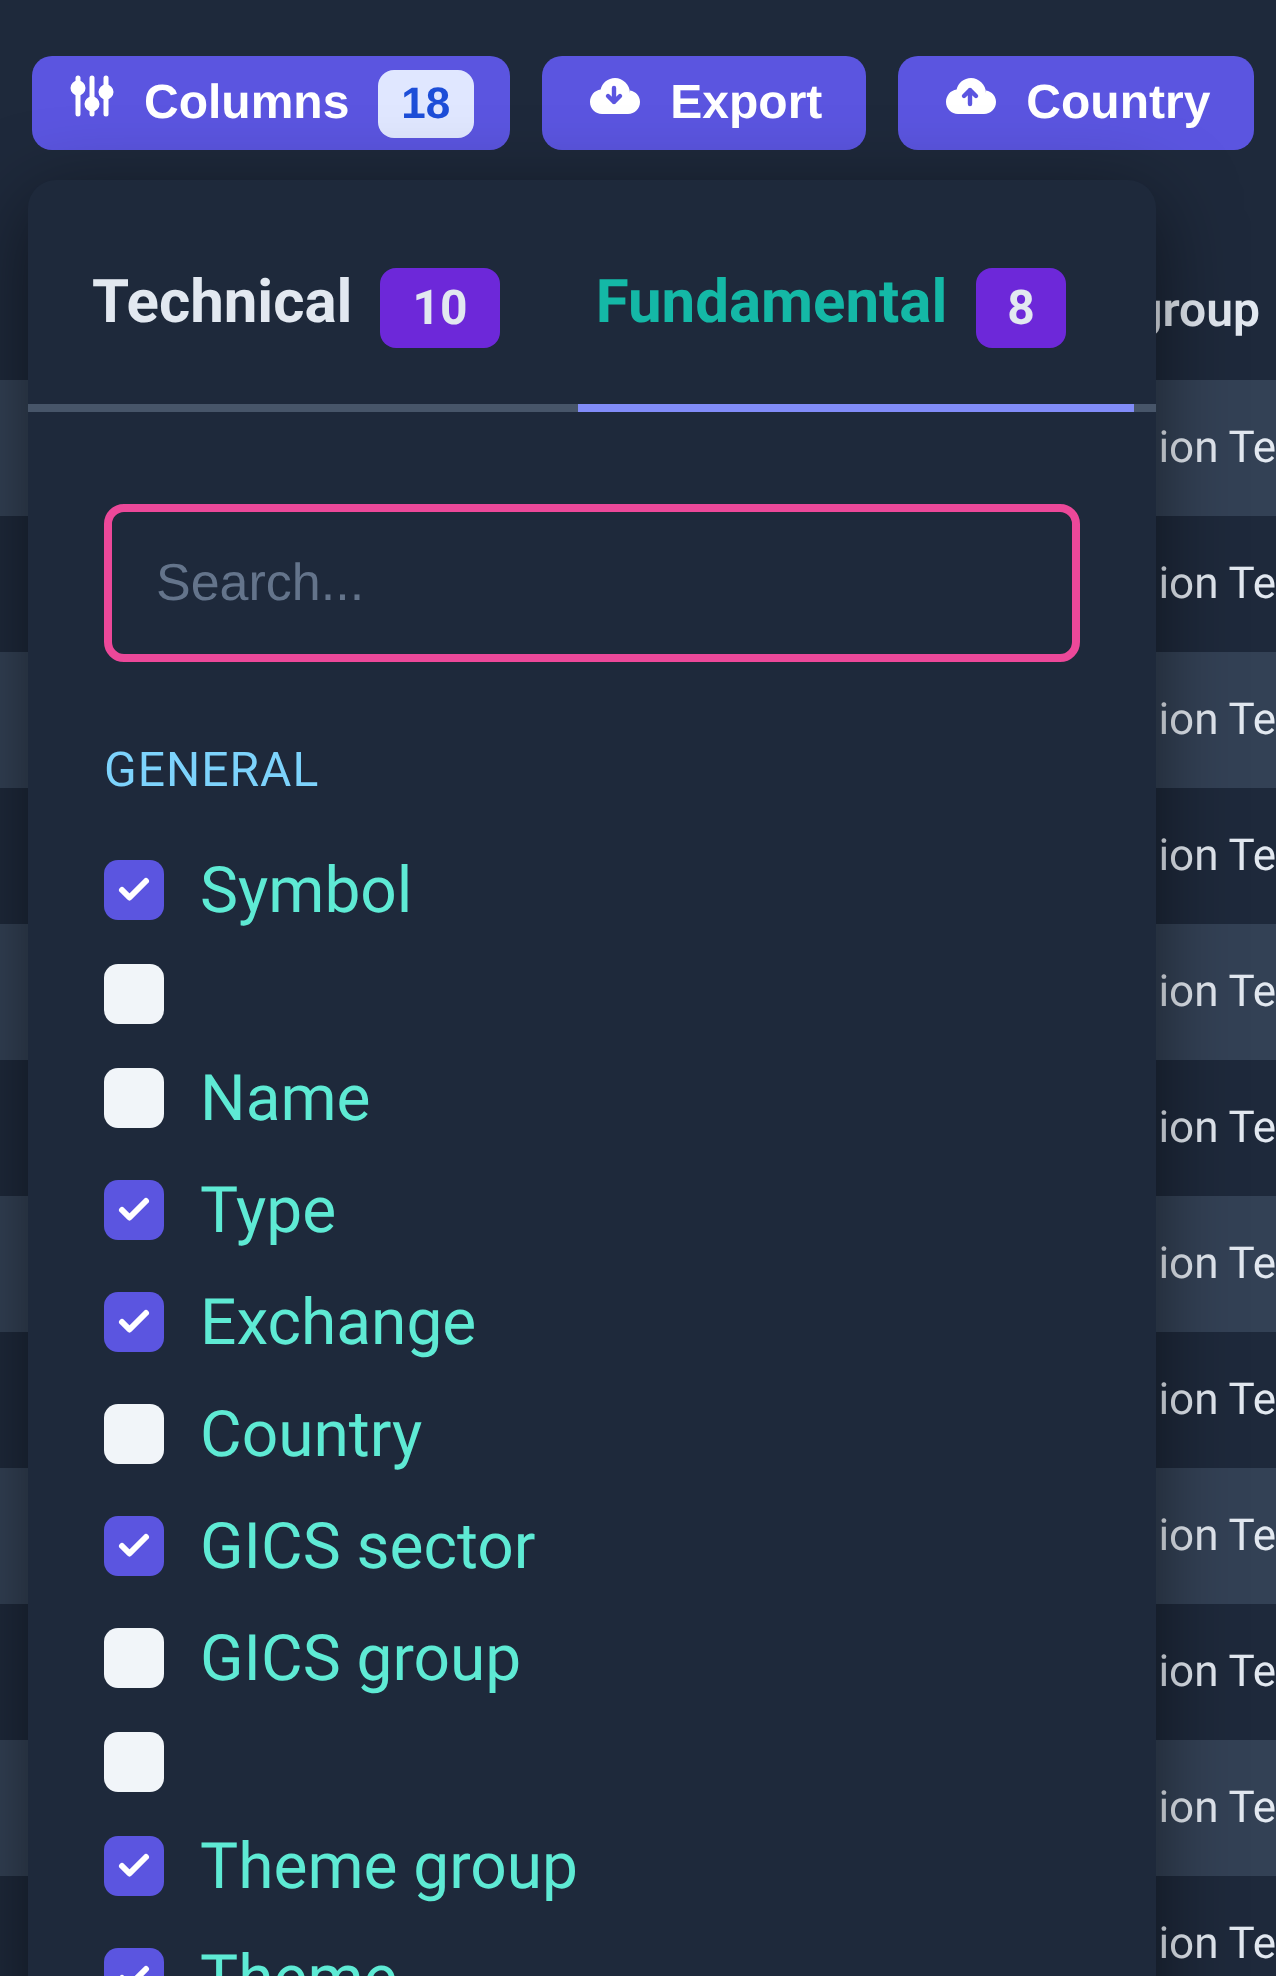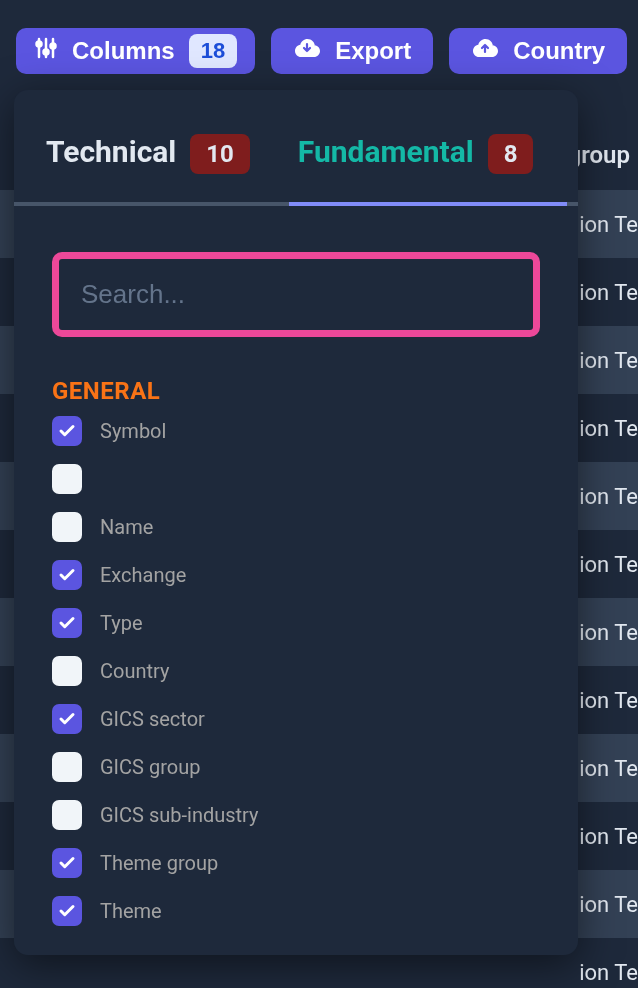--- a/index.html
+++ b/index.html
@@ -115,60 +115,60 @@
     }
     .tab-label {
       font-size: 30px;
       font-weight: 700;
       color: #e2e8f0;
     }
     .tab.active .tab-label {
       color: #14b8a6;
     }
     .tab-badge {
-      background: #7f1d1d;
+      background: #6d28d9;
       color: #e2e8f0;
       border-radius: 8px;
       padding: 6px 16px;
       font-size: 24px;
       font-weight: 700;
     }
     .tab-indicator {
       position: absolute;
       bottom: -4px;
       left: 275px;
       width: 278px;
       height: 4px;
       background: #818cf8;
     }
     .search-wrap {
       padding: 46px 38px 0 38px;
     }
     .search-input {
       width: 100%;
       background: transparent;
-      border: 7px solid #ec4899;
+      border: 4px solid #ec4899;
       border-radius: 10px;
       padding: 20px 22px;
       font-size: 26px;
       color: #e2e8f0;
       outline: none;
     }
     .search-input::placeholder {
       color: #64748b;
     }
     .section {
       padding: 40px 38px 0 38px;
     }
     .section-title {
       font-size: 24px;
-      font-weight: 700;
-      color: #f97316;
+      font-weight: 400;
+      color: #7dd3fc;
       letter-spacing: 0.5px;
-      margin-bottom: 2px;
+      margin-bottom: 18px;
     }
     .checkbox-row {
       display: flex;
       align-items: center;
       gap: 18px;
       padding: 9px 0;
       cursor: pointer;
     }
     .checkbox {
       width: 30px;
@@ -183,22 +183,22 @@
       background: #5b55e0;
     }
     .checkbox.unchecked {
       background: #f1f5f9;
     }
     .checkbox svg {
       width: 18px;
       height: 18px;
     }
     .checkbox-label {
-      font-size: 20px;
-      color: #a3a3a3;
+      font-size: 32px;
+      color: #5eead4;
     }
   </style>
 </head>
 <body>
 
 <div class="toolbar">
   <button class="btn btn-columns">
     <span>
       <svg class="icon-sliders" viewBox="0 0 24 24" fill="none" stroke="white" stroke-width="2.5" stroke-linecap="round">
         <line x1="5" y1="3" x2="5" y2="21"></line>
@@ -286,49 +286,48 @@
         <div class="checkbox-row">
           <div class="checkbox unchecked"></div>
           <span class="checkbox-label">Name</span>
         </div>
         <div class="checkbox-row">
           <div class="checkbox checked">
             <svg viewBox="0 0 24 24" fill="none" stroke="white" stroke-width="4" stroke-linecap="round" stroke-linejoin="round">
               <polyline points="4 12 9 17 20 6"></polyline>
             </svg>
           </div>
+          <span class="checkbox-label">Type</span>
+        </div>
+        <div class="checkbox-row">
+          <div class="checkbox checked">
+            <svg viewBox="0 0 24 24" fill="none" stroke="white" stroke-width="4" stroke-linecap="round" stroke-linejoin="round">
+              <polyline points="4 12 9 17 20 6"></polyline>
+            </svg>
+          </div>
           <span class="checkbox-label">Exchange</span>
         </div>
         <div class="checkbox-row">
-          <div class="checkbox checked">
-            <svg viewBox="0 0 24 24" fill="none" stroke="white" stroke-width="4" stroke-linecap="round" stroke-linejoin="round">
-              <polyline points="4 12 9 17 20 6"></polyline>
-            </svg>
-          </div>
-          <span class="checkbox-label">Type</span>
-        </div>
-        <div class="checkbox-row">
           <div class="checkbox unchecked"></div>
           <span class="checkbox-label">Country</span>
         </div>
         <div class="checkbox-row">
           <div class="checkbox checked">
             <svg viewBox="0 0 24 24" fill="none" stroke="white" stroke-width="4" stroke-linecap="round" stroke-linejoin="round">
               <polyline points="4 12 9 17 20 6"></polyline>
             </svg>
           </div>
           <span class="checkbox-label">GICS sector</span>
         </div>
         <div class="checkbox-row">
           <div class="checkbox unchecked"></div>
           <span class="checkbox-label">GICS group</span>
         </div>
         <div class="checkbox-row">
           <div class="checkbox unchecked"></div>
-          <span class="checkbox-label">GICS sub-industry</span>
         </div>
         <div class="checkbox-row">
           <div class="checkbox checked">
             <svg viewBox="0 0 24 24" fill="none" stroke="white" stroke-width="4" stroke-linecap="round" stroke-linejoin="round">
               <polyline points="4 12 9 17 20 6"></polyline>
             </svg>
           </div>
           <span class="checkbox-label">Theme group</span>
         </div>
         <div class="checkbox-row">

